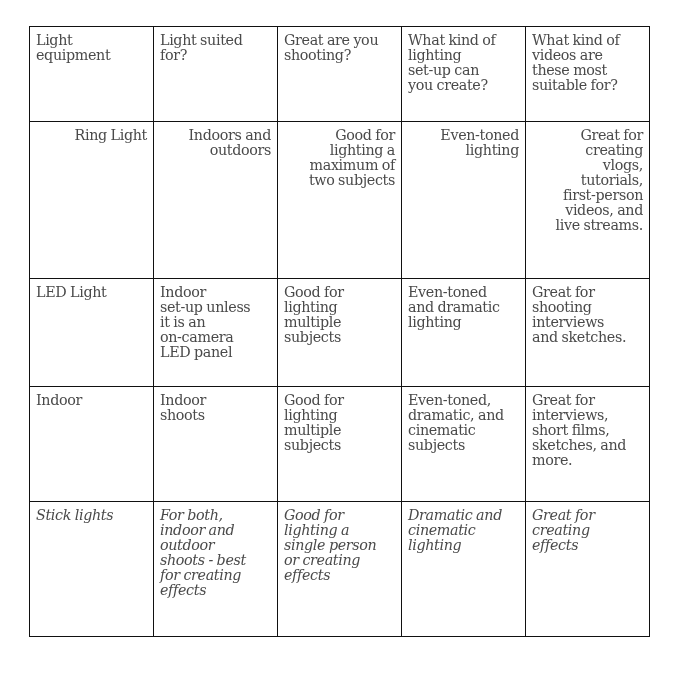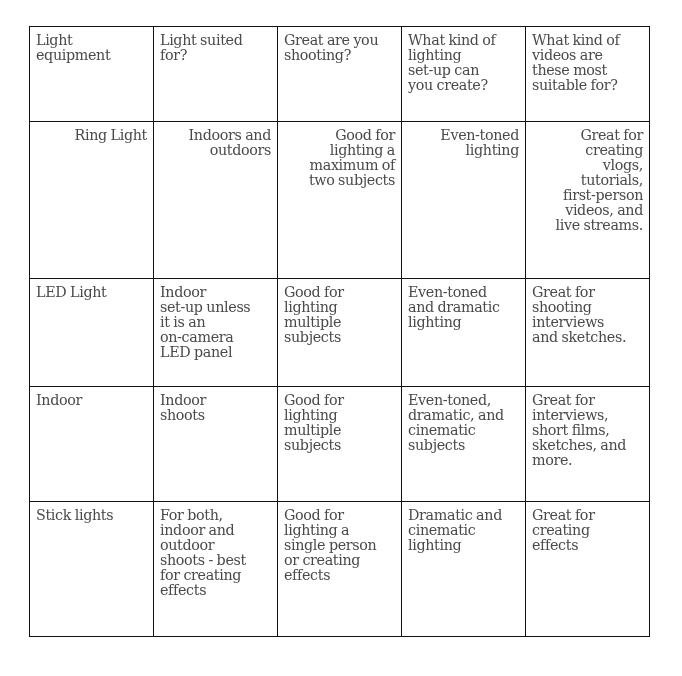--- a/index.html
+++ b/index.html
@@ -34,21 +34,21 @@
       letter-spacing: -0.35px;
       word-spacing: -0.5px;
       box-sizing: border-box;
       overflow: hidden;
     }
     col { width: 124px; }
     tr.r0 { height: 95px; }
     tr.r1 { height: 157px; text-align: right; }
     tr.r2 { height: 108px; }
     tr.r3 { height: 115px; }
-    tr.r4 { height: 135px; }
+    tr.r4 { height: 135px; font-style: italic; }
     .cell-text { white-space: pre-line; display: block; }
   </style>
 </head>
 <body>
 
 <div class="table-wrap">
   <table>
     <colgroup>
       <col>
         <col>

